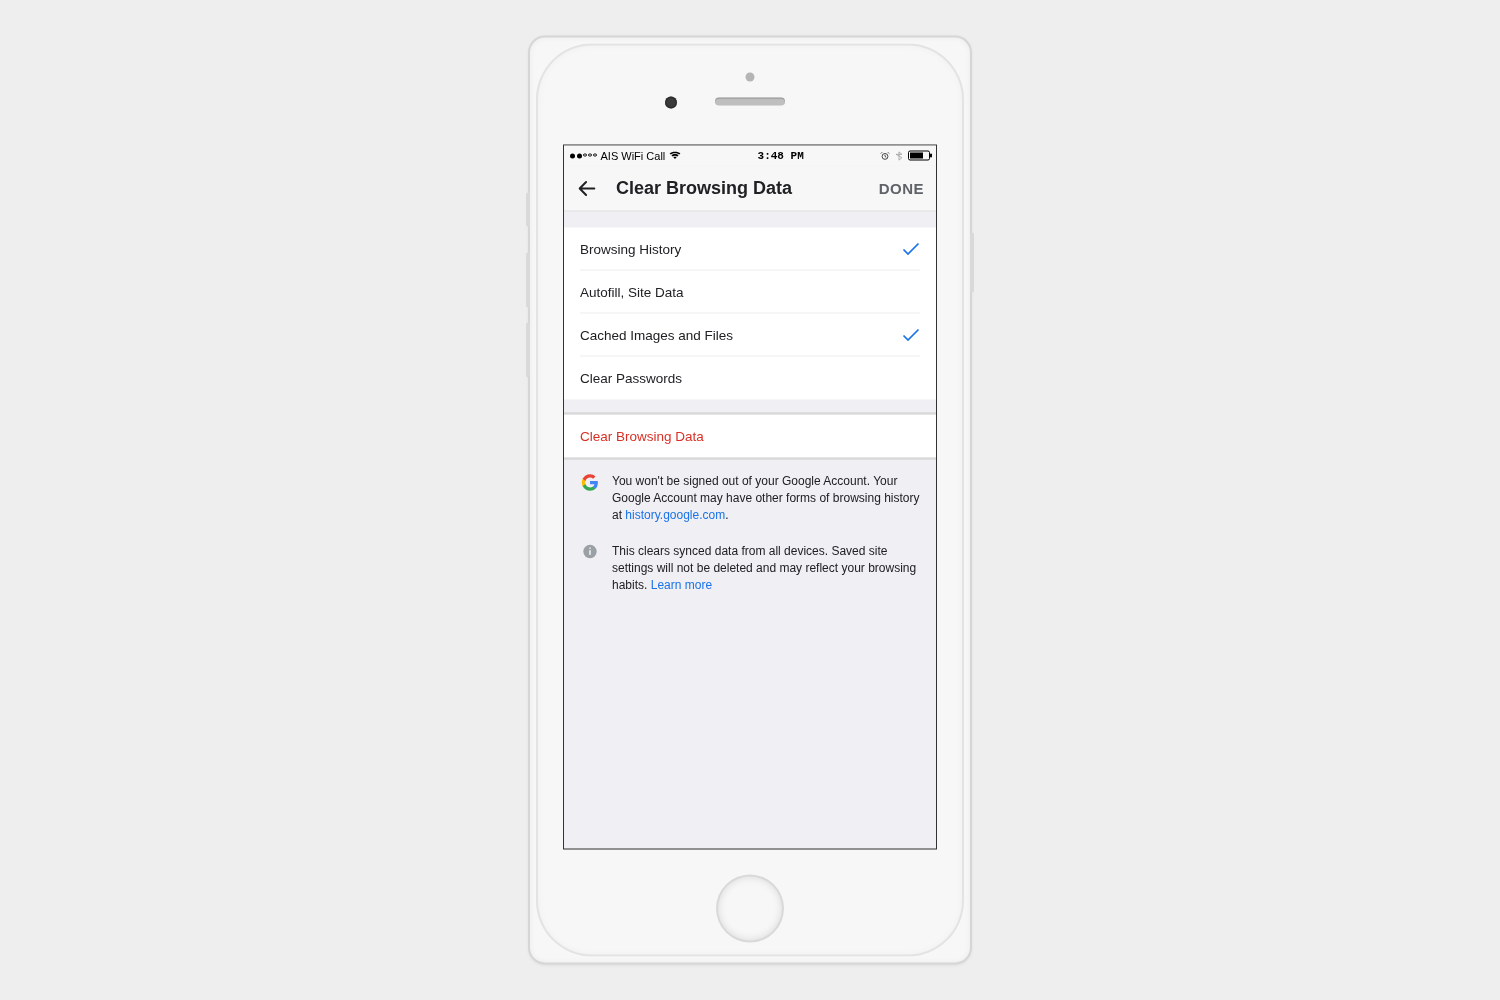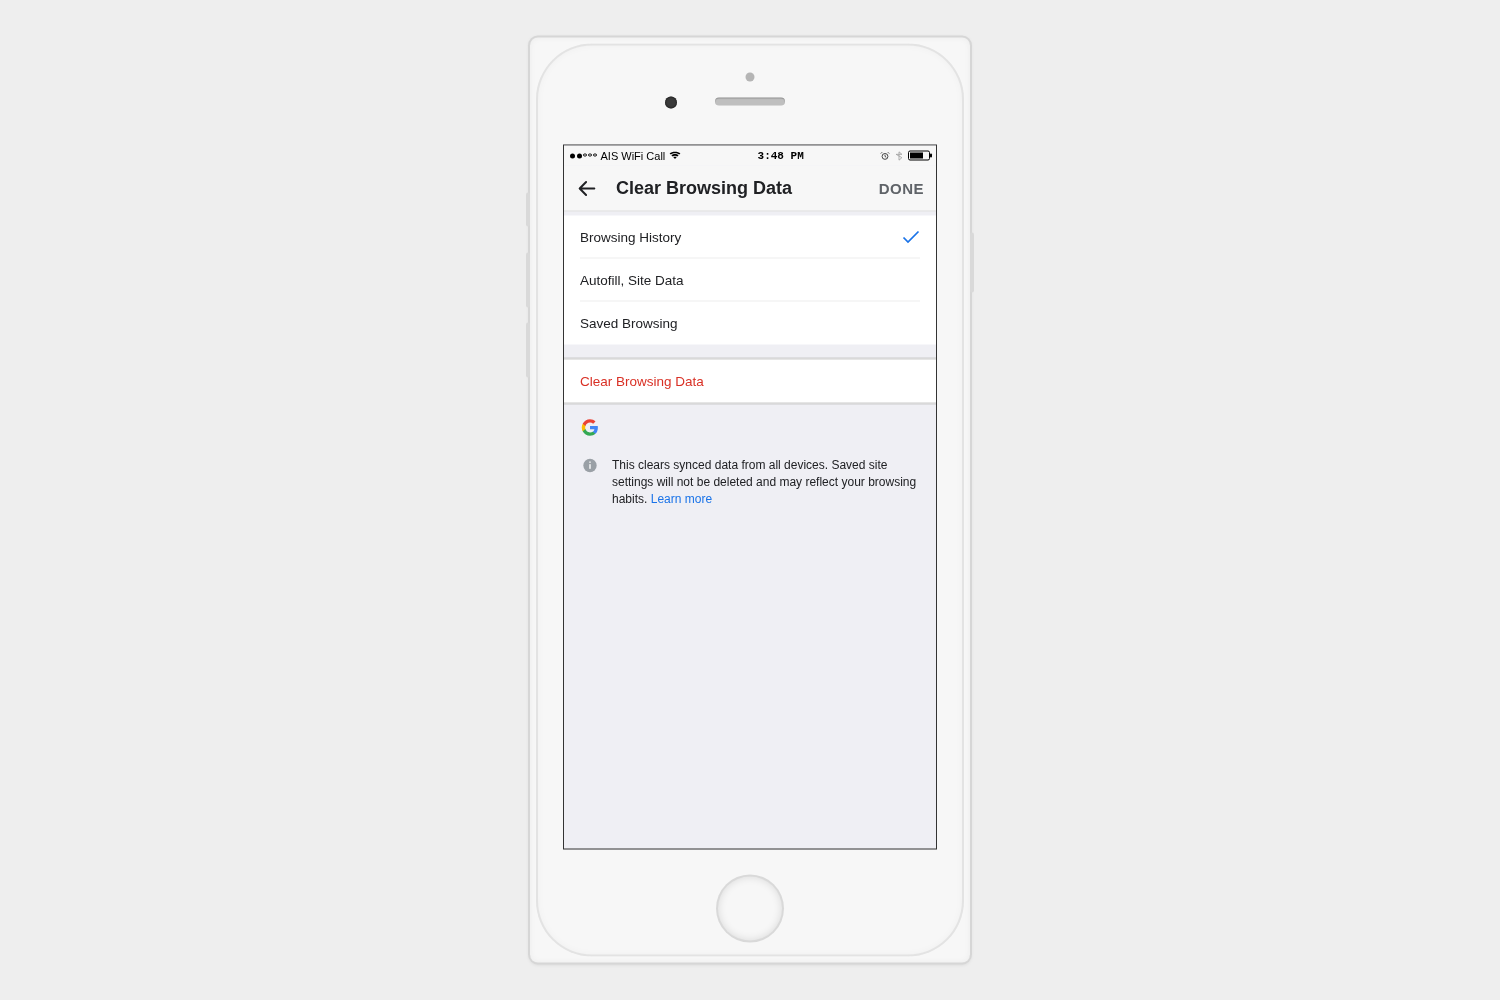--- a/index.html
+++ b/index.html
@@ -13,21 +13,21 @@
   }
   
   .phone {
     position: absolute;
     left: 50%;
     top: 50%;
     transform: translate(-50%, -50%);
     width: 440px;
     height: 925px;
     background: #f7f7f7;
-    border-radius: 8px;
+    border-radius: 15px;
     box-shadow:
        0 0 0 2px #d6d6d6,
        0 1px 4px rgba(0,0,0,0.15),
        inset 0 0 6px rgba(0,0,0,0.05);
   }
   .phone::before{
     content:"";
     position:absolute;
     inset:6px;
     border-radius:56px;
@@ -129,21 +129,21 @@
     display:flex;
     align-items:center;
     padding:0 12px;
     border-bottom:1px solid #ddd;
   }
   .back-arrow{width:22px;height:22px;cursor:pointer;flex-shrink:0;}
   .nav-title{font-size:18px;font-weight:600;color:#202124;margin-left:18px;flex:1;}
   .done-btn{font-size:15px;font-weight:600;color:#5f6368;letter-spacing:0.5px;cursor:pointer;}
   
   .content{padding-top:0;}
-  .list-group{background:#fff;margin-top:4px;}
+  .list-group{background:#fff;margin-top:16px;}
   .list-item{
     display:flex;
     align-items:center;
     justify-content:space-between;
     padding:14px 16px;
     font-size:13.5px;
     color:#202124;
     position:relative;
     cursor:pointer;
   }
@@ -241,39 +241,48 @@
           <span>Browsing History</span>
           <svg class="check-icon" viewBox="0 0 24 18">
               <path d="M2 9l6 6L22 1"></path>
             </svg>
         </div>
 
         <div class="list-item">
           <span>Autofill, Site Data</span>
         </div>
 
-
-        <div class="list-item">
-          <span>Saved Browsing</span>
+        <div class="list-item">
+          <span>Cached Images and Files</span>
+          <svg class="check-icon" viewBox="0 0 24 18">
+              <path d="M2 9l6 6L22 1"></path>
+            </svg>
+        </div>
+
+        <div class="list-item">
+          <span>Clear Passwords</span>
         </div>
 
 
       </div>
 
       <div class="clear-action">Clear Browsing Data</div>
 
       <div class="info-block">
         <div class="info-icon-slot">
           <svg class="g-logo" viewBox="0 0 48 48">
             <path fill="#4285F4" d="M45 24.5c0-1.6-.1-3.1-.4-4.5H24v8.5h11.8c-.5 2.8-2.1 5.1-4.4 6.7v5.6h7.1C42.7 36.9 45 31.2 45 24.5z"></path>
             <path fill="#34A853" d="M24 46c5.9 0 10.9-2 14.5-5.3l-7.1-5.6c-2 1.3-4.5 2.1-7.4 2.1-5.7 0-10.5-3.8-12.2-9H4.5v5.7C8.1 41 15.4 46 24 46z"></path>
             <path fill="#FBBC05" d="M11.8 28.2c-.4-1.3-.7-2.7-.7-4.2s.3-2.9.7-4.2v-5.7H4.5C3 17.3 2 20.5 2 24s1 6.7 2.5 9.9l7.3-5.7z"></path>
             <path fill="#EA4335" d="M24 10.9c3.2 0 6.1 1.1 8.4 3.3l6.3-6.3C34.9 4 29.9 2 24 2 15.4 2 8.1 7 4.5 14.1l7.3 5.7c1.7-5.2 6.5-8.9 12.2-8.9z"></path>
           </svg>
         </div>
+        <div class="info-text">
+          <span>You won't be signed out of your Google Account. Your Google Account may have other forms of browsing history at </span><span class="link">history.google.com</span><span>.</span>
+        </div>
       </div>
 
       <div class="info-block">
         <div class="info-icon-slot">
           <svg class="info-icon" viewBox="0 0 24 24">
             <circle cx="12" cy="12" r="10" fill="#9aa0a6"></circle>
             <rect x="11" y="10" width="2" height="7" fill="#fff"></rect>
             <rect x="11" y="6" width="2" height="2" fill="#fff"></rect>
           </svg>
         </div>

